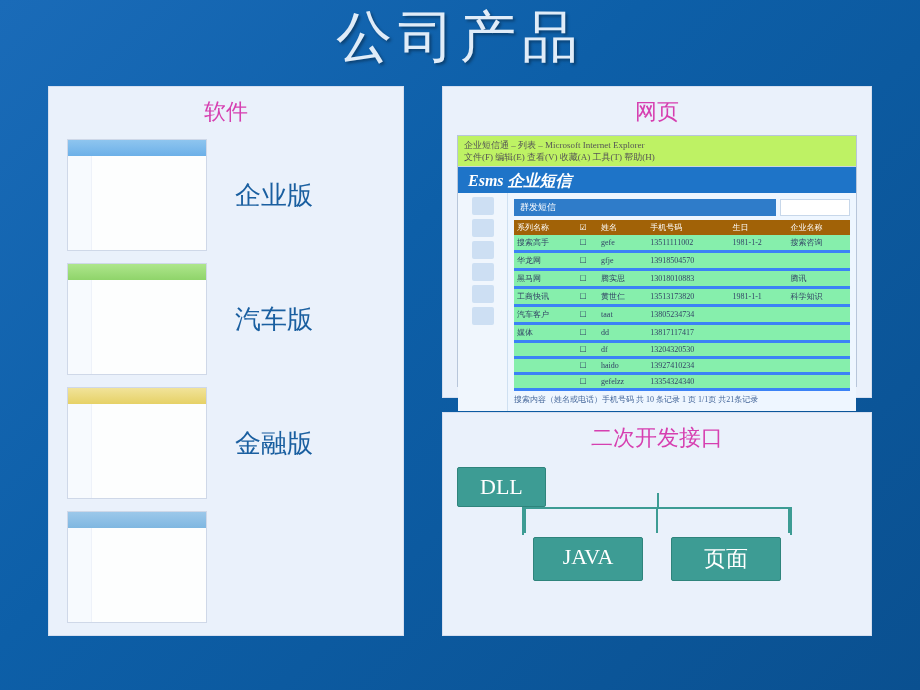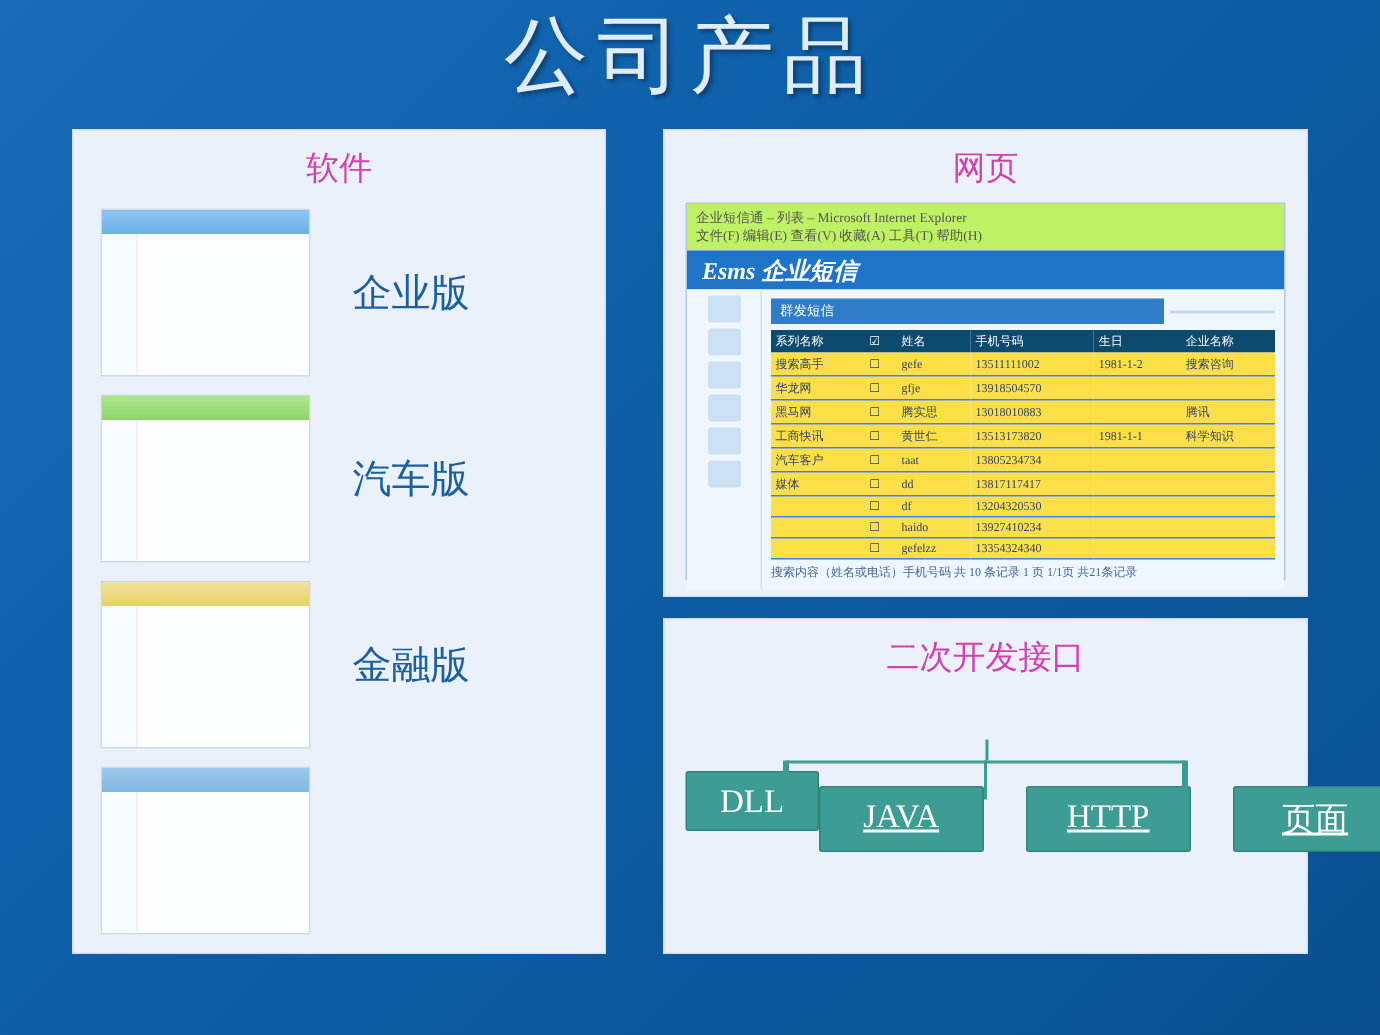--- a/index.html
+++ b/index.html
@@ -65,43 +65,43 @@
     font-size: 9px; color:#334;
   }
   .browser-top { height: 38px; background: #bef264; border-bottom:1px solid #ccd4e2; padding:3px 6px; font-size:9px; color:#555;}
   .browser-top .line { height:12px; display:flex; align-items:center; gap:6px;}
   .web-banner { height: 26px; background:#1e74c8; color:#fff; font-style:italic; font-size:16px; padding:4px 10px; font-weight:bold;}
   .web-body { flex:1; background:#eef6ff; display:flex; }
   .web-side { width: 50px; background:#f0f6fd; border-right:1px solid #cfe0f1; display:flex; flex-direction:column; gap:4px; padding:4px 2px; align-items:center;}
   .web-side .ic { width:22px; height:18px; background:#cddff3; border-radius:2px;}
   .web-main { flex:1; padding:6px;}
   .web-table { width:100%; border-collapse:collapse; font-size:8px;}
-  .web-table th { background:#0c4a6e; color:#fff; padding:2px 3px; text-align:left; font-weight:normal;}
-  .web-table td { background:#fde047; padding:2px 3px; border-bottom:1px solid #3b82f6; color:#346;}
-  .web-top-row { display:flex; gap:4px; margin-bottom:4px;align-items:center;}
+  .web-table th { background:#a16207; color:#fff; padding:2px 3px; text-align:left; font-weight:normal;}
+  .web-table td { background:#86efac; padding:2px 3px; border-bottom:3px solid #3b82f6; color:#346;}
+  .web-top-row { display:flex; gap:4px; margin-bottom:4px;}
   .web-top-row .t1 { flex:1; background:#2f7cc9; color:#fff; font-size:9px; padding:2px 6px;}
   .web-top-row .t2 { width:70px; background:#fff; border:1px solid #c7d7ea;}
 
   .panel-sdk { flex:1; }
   .tree {
     position: relative; height: 140px;
-    display:flex; flex-direction:row; align-items:center; justify-content:flex-start;
+    display:flex; flex-direction:column; align-items:flex-start; justify-content:flex-start;
   }
   .node {
     background: #3d9c94;
     color: #ffffff;
     font-size: 22px;
     padding: 6px 22px;
     border: 1px solid #2f847c;
     border-radius: 2px;
     text-align:center;
   }
   .node.top { margin-top: 6px; }
   .row2 { display:flex; gap: 28px; margin-top: 30px; width:100%; justify-content:center; }
-  .row2 .node { min-width: 110px; text-decoration: underline; }
+  .row2 .node { min-width: 110px; }
   .connector {
     position:absolute; top: 46px; left: 50%; transform:translateX(-50%);
     width: 270px; height: 28px;
     border-top: none;
     border-left: 2px solid #3d9c94;
     border-right: 2px solid #3d9c94;
     border-bottom: none;
   }
   .connector::before {
     content:""; position:absolute; top:-14px; left:50%; width:2px; height:14px; background:#3d9c94;
@@ -289,20 +289,19 @@
       <div class="tree">
         <div class="node top">DLL</div>
         <div class="connector">
           <div class="hz"></div>
             <div class="d l"></div>
             <div class="d c"></div>
             <div class="d r"></div>
         </div>
         <div class="row2">
           <div class="node">JAVA</div>
-          <div class="node">HTTP</div>
           <div class="node">页面</div>
         </div>
       </div>
     </div>
 
   </div>
 </div>
 
 </body></html>

